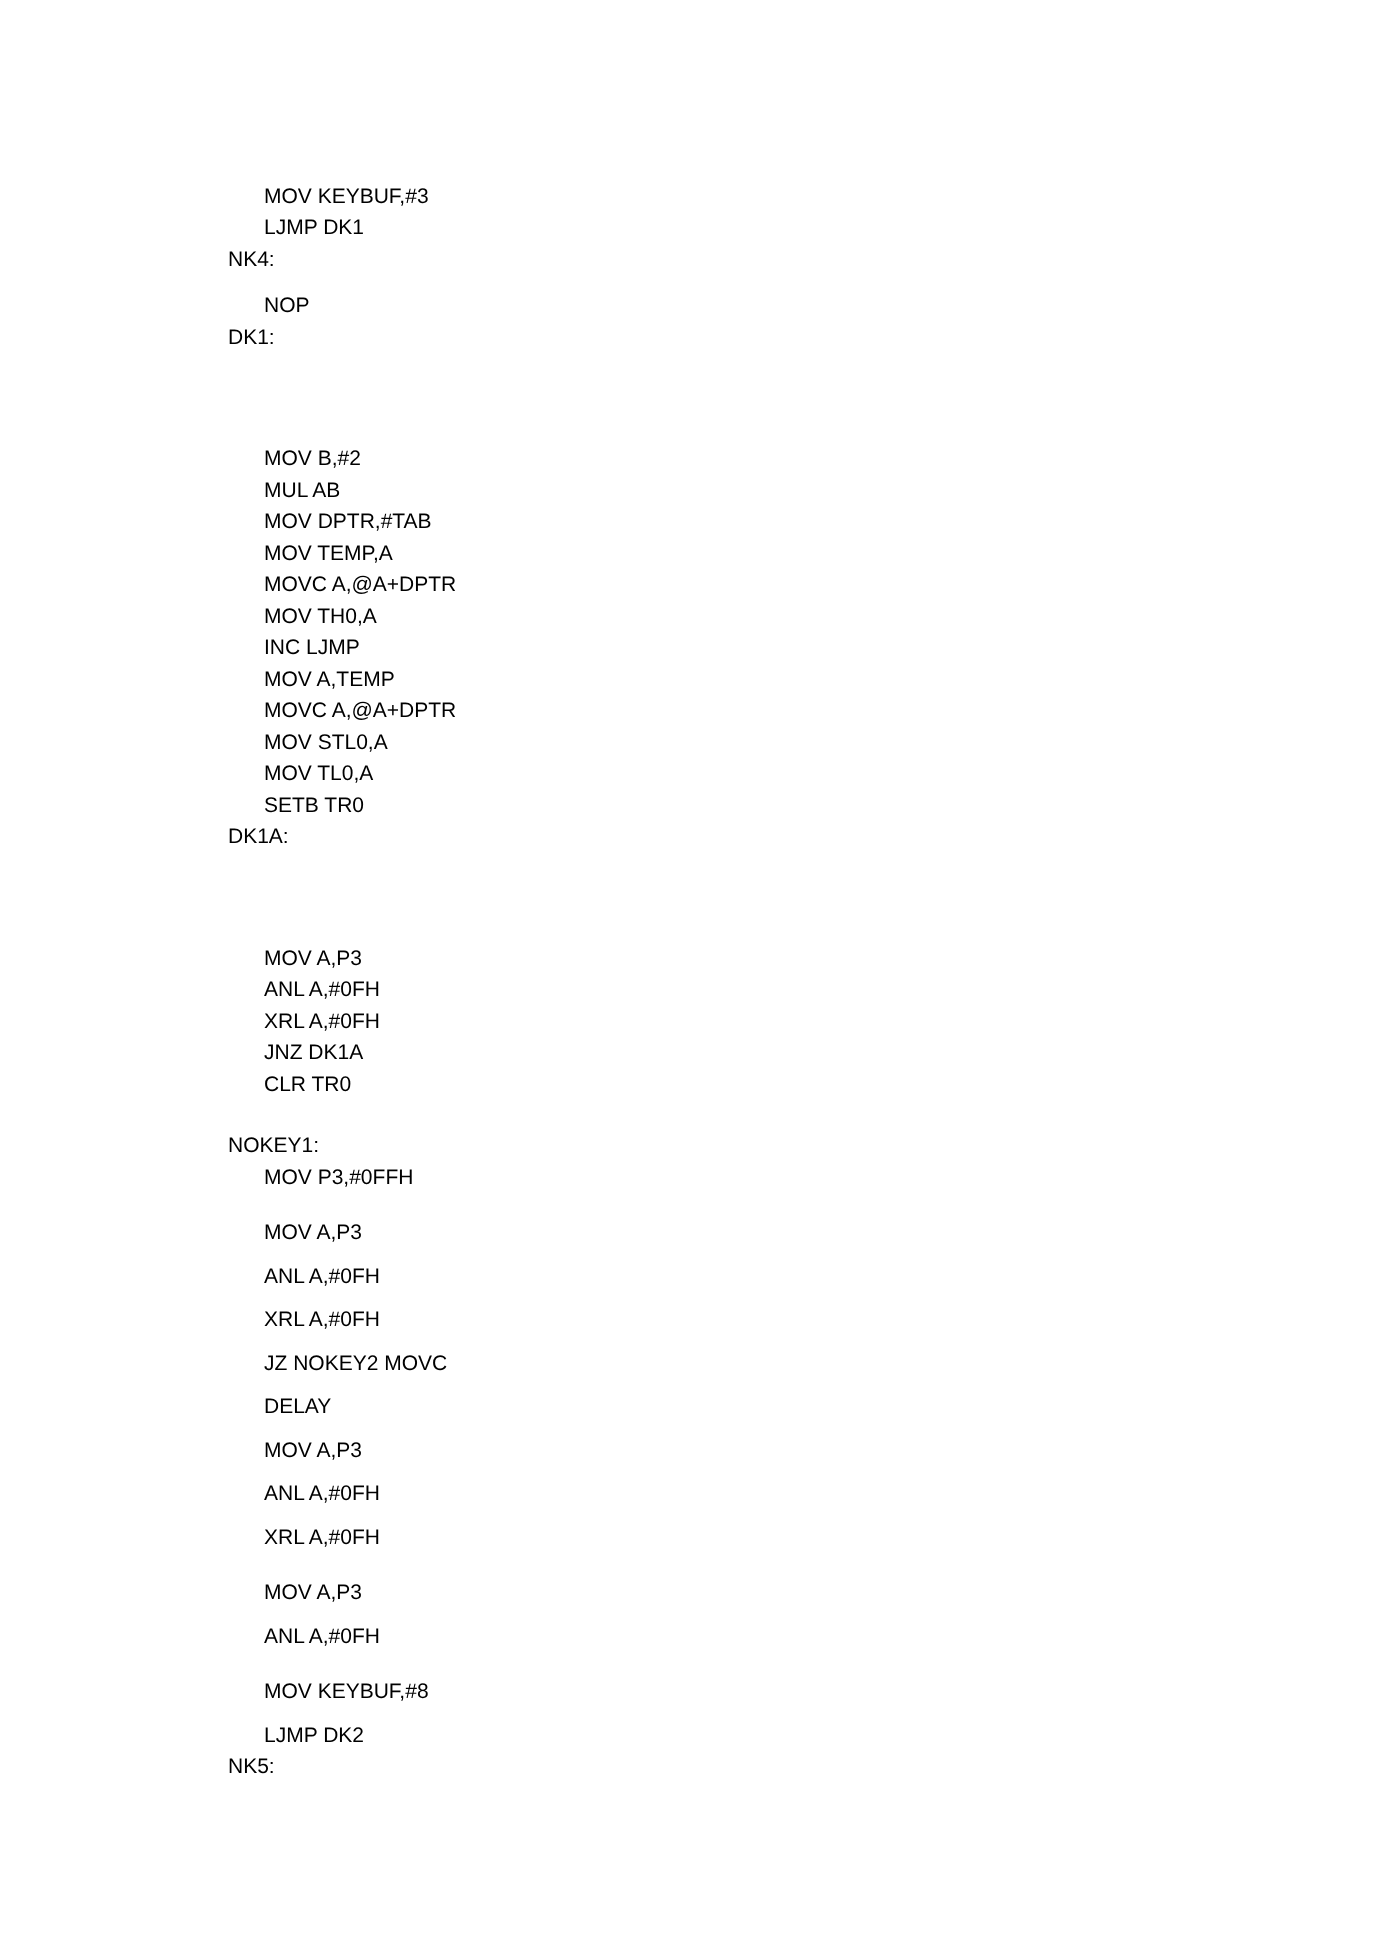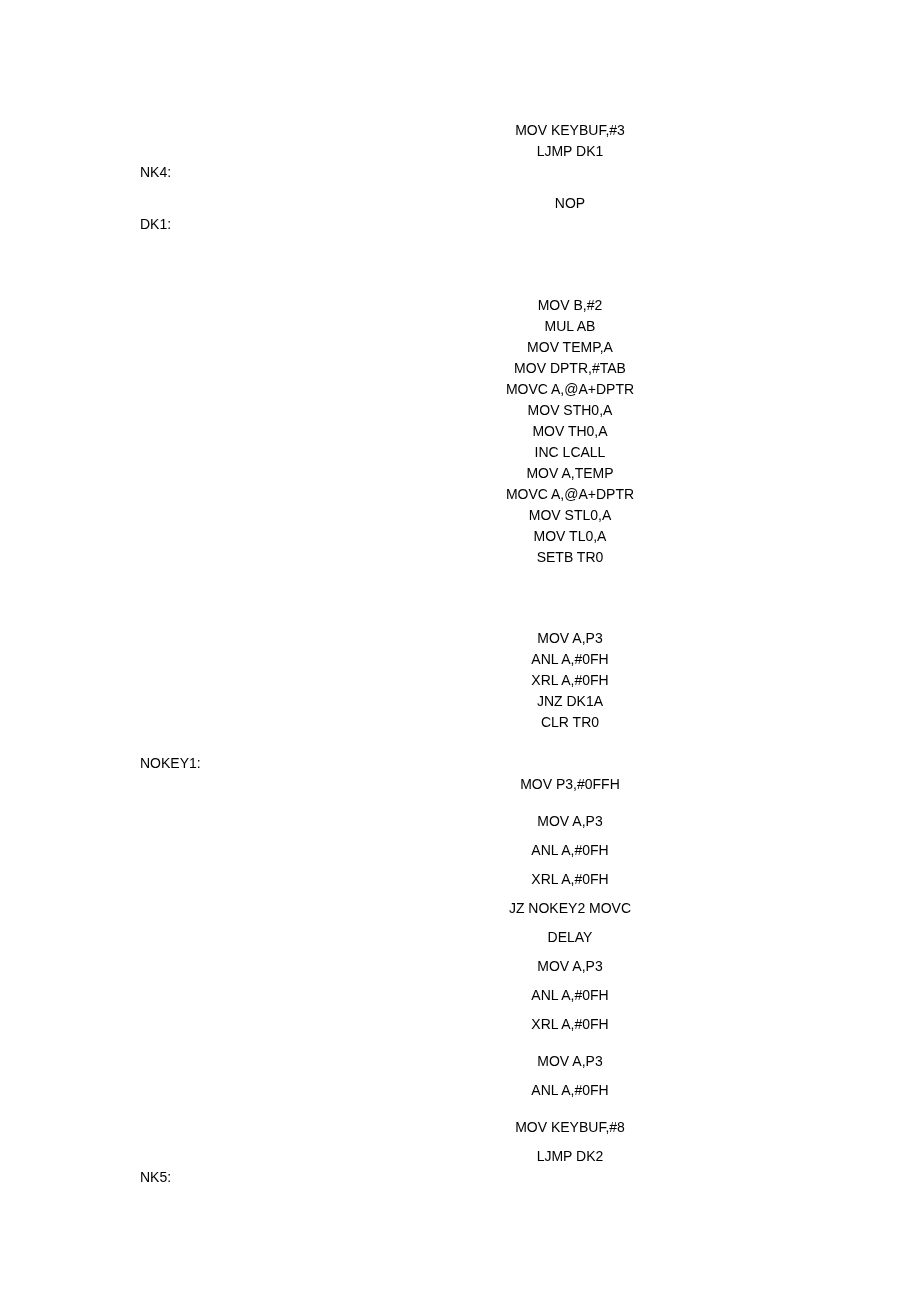--- a/index.html
+++ b/index.html
@@ -10,25 +10,24 @@
       padding: 120px 0 0 140px;
       background: #fff;
       width: 920px;
       box-sizing: border-box;
     }
     .code-line {
       white-space: pre;
       line-height: 1.5;
     }
     .label {
-      margin-left: 0;
+      margin-left: 12px;
     }
     .instruction {
-      margin-left: 80px;
-      text-align: center;
+      margin-left: 36px;
     }
     .block-spacer {
       height: 60px;
     }
     .small-spacer {
       height: 20px;
     }
     .tiny-spacer {
       height: 8px;
     }
@@ -39,31 +38,31 @@
 <div id="code-container">
     <div class="code-line instruction">MOV KEYBUF,#3</div>
     <div class="code-line instruction">LJMP DK1</div>
     <div class="code-line label">NK4:</div>
     <div style="height: 10px;"></div>
     <div class="code-line instruction">NOP</div>
     <div class="code-line label">DK1:</div>
     <div class="block-spacer"></div>
     <div class="code-line instruction">MOV B,#2</div>
     <div class="code-line instruction">MUL AB</div>
+    <div class="code-line instruction">MOV DPTR,#TAB</div>
     <div class="code-line instruction">MOV TEMP,A</div>
-    <div class="code-line instruction">MOV DPTR,#TAB</div>
     <div class="code-line instruction">MOVC A,@A+DPTR</div>
-    <div class="code-line instruction">MOV STH0,A</div>
     <div class="code-line instruction">MOV TH0,A</div>
-    <div class="code-line instruction">INC LCALL</div>
+    <div class="code-line instruction">INC LJMP</div>
     <div class="code-line instruction">MOV A,TEMP</div>
     <div class="code-line instruction">MOVC A,@A+DPTR</div>
     <div class="code-line instruction">MOV STL0,A</div>
     <div class="code-line instruction">MOV TL0,A</div>
     <div class="code-line instruction">SETB TR0</div>
+    <div class="code-line label">DK1A:</div>
     <div class="block-spacer"></div>
     <div class="code-line instruction">MOV A,P3</div>
     <div class="code-line instruction">ANL A,#0FH</div>
     <div class="code-line instruction">XRL A,#0FH</div>
     <div class="code-line instruction">JNZ DK1A</div>
     <div class="code-line instruction">CLR TR0</div>
     <div class="small-spacer"></div>
     <div class="code-line label">NOKEY1:</div>
     <div class="code-line instruction">MOV P3,#0FFH</div>
     <div class="tiny-spacer"></div>

